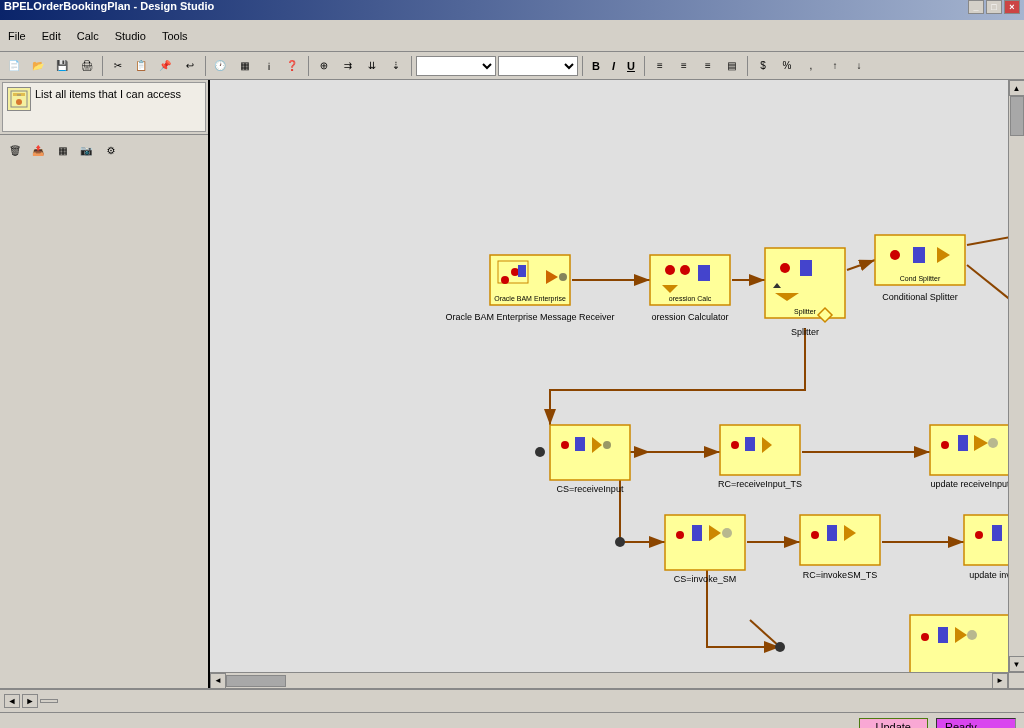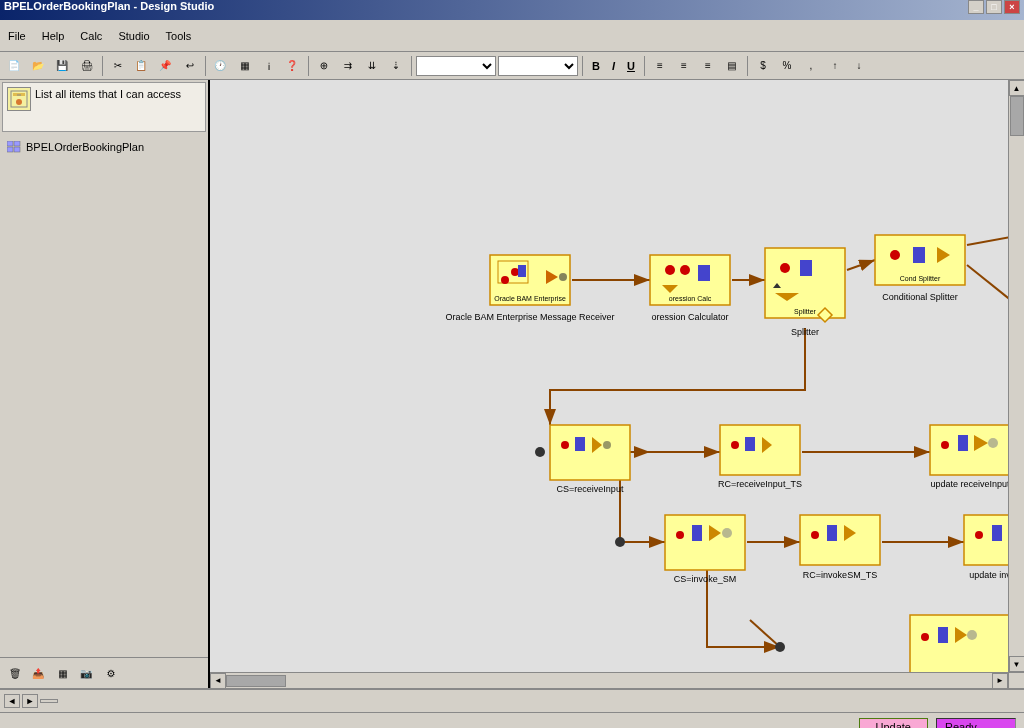--- a/index.html
+++ b/index.html
@@ -273,21 +273,21 @@
   <span>BPELOrderBookingPlan - Design Studio</span>
   <div id="title-bar-controls">
     <div class="title-btn">_</div>
     <div class="title-btn">□</div>
     <div class="title-btn" style="background:#c44;">×</div>
   </div>
 </div>
 
 <div id="menu-bar">
   <span class="menu-item">File</span>
-  <span class="menu-item">Help</span>
+  <span class="menu-item">Edit</span>
   <span class="menu-item">Calc</span>
   <span class="menu-item">Studio</span>
   <span class="menu-item">Tools</span>
 </div>
 
 <div id="toolbar">
   <div class="toolbar-btn" title="New">📄</div>
   <div class="toolbar-btn" title="Open">📂</div>
   <div class="toolbar-btn" title="Save">💾</div>
   <div class="toolbar-btn" title="Print">🖨</div>
@@ -337,33 +337,20 @@
       <div id="left-panel-icon">
         <svg width="20" height="20" viewBox="0 0 20 20">
           <rect x="2" y="2" width="16" height="16" fill="#f5f0a0" stroke="#888" stroke-width="1"></rect>
           <rect x="4" y="4" width="12" height="3" fill="#cc8800" opacity="0.5"></rect>
           <circle cx="10" cy="13" r="3" fill="#cc4400" opacity="0.7"></circle>
           <path d="M8 6 L12 6" stroke="#888" stroke-width="1"></path>
         </svg>
       </div>
       <div id="left-panel-text">List all items that I can access</div>
     </div>
-    <div id="tree-area">
-      <div class="tree-item">
-        <div class="tree-icon">
-          <svg width="14" height="12" viewBox="0 0 14 12">
-            <rect x="0" y="0" width="6" height="5" fill="#9999ff" stroke="#666" stroke-width="0.5"></rect>
-            <rect x="7" y="0" width="6" height="5" fill="#9999ff" stroke="#666" stroke-width="0.5"></rect>
-            <rect x="0" y="6" width="6" height="5" fill="#9999ff" stroke="#666" stroke-width="0.5"></rect>
-            <rect x="7" y="6" width="6" height="5" fill="#9999ff" stroke="#666" stroke-width="0.5"></rect>
-          </svg>
-        </div>
-        <span>BPELOrderBookingPlan</span>
-      </div>
-    </div>
 
     <div style="border-top: 1px solid #888; padding: 4px; display:flex; gap:2px;">
       <div class="toolbar-btn" title="Delete">🗑</div>
       <div class="toolbar-btn" title="Export">📤</div>
       <div class="toolbar-btn" title="Table">▦</div>
       <div class="toolbar-btn" title="Camera">📷</div>
       <div class="toolbar-btn" title="Settings">⚙</div>
     </div>
   </div>
 

